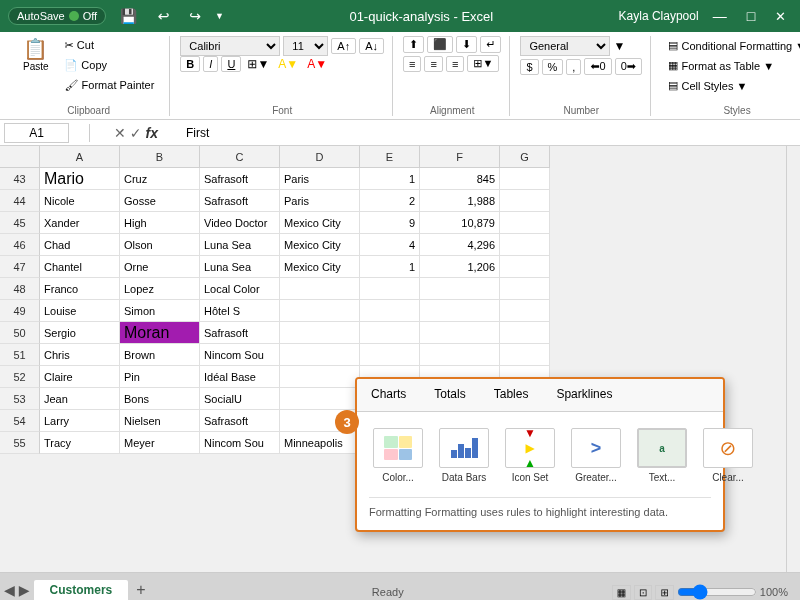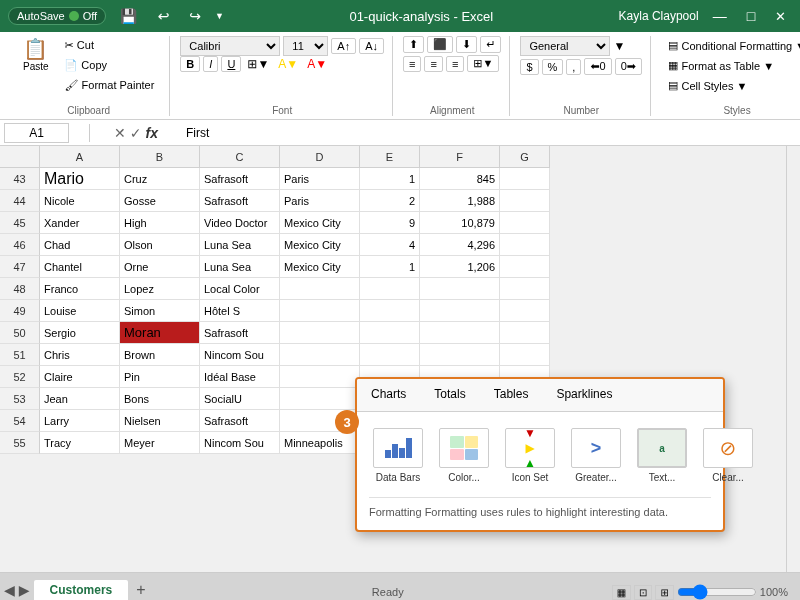--- a/index.html
+++ b/index.html
@@ -298,21 +298,21 @@
               <div style="min-width: 80px; width: 80px; height: 22px; border-right: 1px solid rgb(224, 224, 224); border-bottom: 1px solid rgb(224, 224, 224); padding: 0px 4px; font-size: 11px; display: flex; align-items: center; justify-content: flex-start; overflow: hidden; flex-shrink: 0; background: white;">Simon</div>
               <div style="min-width: 80px; width: 80px; height: 22px; border-right: 1px solid rgb(224, 224, 224); border-bottom: 1px solid rgb(224, 224, 224); padding: 0px 4px; font-size: 11px; display: flex; align-items: center; justify-content: flex-start; overflow: hidden; flex-shrink: 0; background: white;">Hôtel S</div>
               <div style="min-width: 80px; width: 80px; height: 22px; border-right: 1px solid rgb(224, 224, 224); border-bottom: 1px solid rgb(224, 224, 224); padding: 0px 4px; font-size: 11px; display: flex; align-items: center; justify-content: flex-start; overflow: hidden; flex-shrink: 0; background: white;"></div>
               <div style="min-width: 60px; width: 60px; height: 22px; border-right: 1px solid rgb(224, 224, 224); border-bottom: 1px solid rgb(224, 224, 224); padding: 0px 4px; font-size: 11px; display: flex; align-items: center; justify-content: flex-end; overflow: hidden; flex-shrink: 0; background: white;"></div>
               <div style="min-width: 80px; width: 80px; height: 22px; border-right: 1px solid rgb(224, 224, 224); border-bottom: 1px solid rgb(224, 224, 224); padding: 0px 4px; font-size: 11px; display: flex; align-items: center; justify-content: flex-end; overflow: hidden; flex-shrink: 0; background: white;"></div>
               <div style="min-width: 50px; width: 50px; height: 22px; border-right: 1px solid rgb(224, 224, 224); border-bottom: 1px solid rgb(224, 224, 224); padding: 0px 4px; font-size: 11px; display: flex; align-items: center; justify-content: flex-start; overflow: hidden; flex-shrink: 0; background: white;"></div>
             </div>
             <div style="display: flex;">
               <div style="min-width: 40px; width: 40px; height: 22px; background: rgb(242, 242, 242); border-right: 1px solid rgb(208, 208, 208); border-bottom: 1px solid rgb(224, 224, 224); display: flex; align-items: center; justify-content: center; font-size: 11px; color: rgb(51, 51, 51); flex-shrink: 0;">50</div>
               <div style="min-width: 80px; width: 80px; height: 22px; border-right: 1px solid rgb(224, 224, 224); border-bottom: 1px solid rgb(224, 224, 224); padding: 0px 4px; font-size: 11px; display: flex; align-items: center; justify-content: flex-start; overflow: hidden; flex-shrink: 0; background: white;">Sergio</div>
-              <div style="min-width: 80px; width: 80px; height: 22px; border-right: 1px solid rgb(224, 224, 224); border-bottom: 1px solid rgb(224, 224, 224); padding: 0px 4px; font-size: 13px; display: flex; align-items: center; justify-content: flex-start; overflow: hidden; flex-shrink: 0; background: #b91c1c;">Moran</div>
+              <div style="min-width: 80px; width: 80px; height: 22px; border-right: 1px solid rgb(224, 224, 224); border-bottom: 1px solid rgb(224, 224, 224); padding: 0px 4px; font-size: 16px; display: flex; align-items: center; justify-content: flex-start; overflow: hidden; flex-shrink: 0; background: #a21caf;">Moran</div>
               <div style="min-width: 80px; width: 80px; height: 22px; border-right: 1px solid rgb(224, 224, 224); border-bottom: 1px solid rgb(224, 224, 224); padding: 0px 4px; font-size: 11px; display: flex; align-items: center; justify-content: flex-start; overflow: hidden; flex-shrink: 0; background: white;">Safrasoft</div>
               <div style="min-width: 80px; width: 80px; height: 22px; border-right: 1px solid rgb(224, 224, 224); border-bottom: 1px solid rgb(224, 224, 224); padding: 0px 4px; font-size: 11px; display: flex; align-items: center; justify-content: flex-start; overflow: hidden; flex-shrink: 0; background: white;"></div>
               <div style="min-width: 60px; width: 60px; height: 22px; border-right: 1px solid rgb(224, 224, 224); border-bottom: 1px solid rgb(224, 224, 224); padding: 0px 4px; font-size: 11px; display: flex; align-items: center; justify-content: flex-end; overflow: hidden; flex-shrink: 0; background: white;"></div>
               <div style="min-width: 80px; width: 80px; height: 22px; border-right: 1px solid rgb(224, 224, 224); border-bottom: 1px solid rgb(224, 224, 224); padding: 0px 4px; font-size: 11px; display: flex; align-items: center; justify-content: flex-end; overflow: hidden; flex-shrink: 0; background: white;"></div>
               <div style="min-width: 50px; width: 50px; height: 22px; border-right: 1px solid rgb(224, 224, 224); border-bottom: 1px solid rgb(224, 224, 224); padding: 0px 4px; font-size: 11px; display: flex; align-items: center; justify-content: flex-start; overflow: hidden; flex-shrink: 0; background: white;"></div>
             </div>
             <div style="display: flex;">
               <div style="min-width: 40px; width: 40px; height: 22px; background: rgb(242, 242, 242); border-right: 1px solid rgb(208, 208, 208); border-bottom: 1px solid rgb(224, 224, 224); display: flex; align-items: center; justify-content: center; font-size: 11px; color: rgb(51, 51, 51); flex-shrink: 0;">51</div>
               <div style="min-width: 80px; width: 80px; height: 22px; border-right: 1px solid rgb(224, 224, 224); border-bottom: 1px solid rgb(224, 224, 224); padding: 0px 4px; font-size: 11px; display: flex; align-items: center; justify-content: flex-start; overflow: hidden; flex-shrink: 0; background: white;">Chris</div>
               <div style="min-width: 80px; width: 80px; height: 22px; border-right: 1px solid rgb(224, 224, 224); border-bottom: 1px solid rgb(224, 224, 224); padding: 0px 4px; font-size: 11px; display: flex; align-items: center; justify-content: flex-start; overflow: hidden; flex-shrink: 0; background: white;">Brown</div>
@@ -373,40 +373,40 @@
             <div class="qa-tab">Charts</div>
             <div class="qa-tab">Totals</div>
             <div class="qa-tab">Tables</div>
             <div class="qa-tab">Sparklines</div>
           </div>
           <div class="qa-content">
             <div class="qa-items">
 
               <div class="qa-item">
                 <div class="qa-item-icon">
+                  <div class="icon-color">
+                    <div style="background:#c6efce;"></div>
+                    <div style="background:#ffeb9c;"></div>
+                    <div style="background:#ffc7ce;"></div>
+                    <div style="background:#9dc3e6;"></div>
+                  </div>
+                </div>
+                <div class="qa-item-label">Color...</div>
+              </div>
+
+              <div class="qa-item">
+                <div class="qa-item-icon">
                   <div class="icon-databars">
                     <div style="height:8px;"></div>
                     <div style="height:14px;"></div>
                     <div style="height:10px;"></div>
                     <div style="height:20px;"></div>
                   </div>
                 </div>
                 <div class="qa-item-label">Data Bars</div>
-              </div>
-
-              <div class="qa-item">
-                <div class="qa-item-icon">
-                  <div class="icon-color">
-                    <div style="background:#c6efce;"></div>
-                    <div style="background:#ffeb9c;"></div>
-                    <div style="background:#ffc7ce;"></div>
-                    <div style="background:#9dc3e6;"></div>
-                  </div>
-                </div>
-                <div class="qa-item-label">Color...</div>
               </div>
 
               <div class="qa-item">
                 <div class="qa-item-icon">
                   <div style="display:flex; flex-direction:column; gap:1px; align-items:center; padding:2px;">
                     <span style="color:#c00; font-size:12px;">▼</span>
                     <span style="color:#ffd700; font-size:12px;">▶</span>
                     <span style="color:#0a0; font-size:12px;">▲</span>
                   </div>
                 </div>

